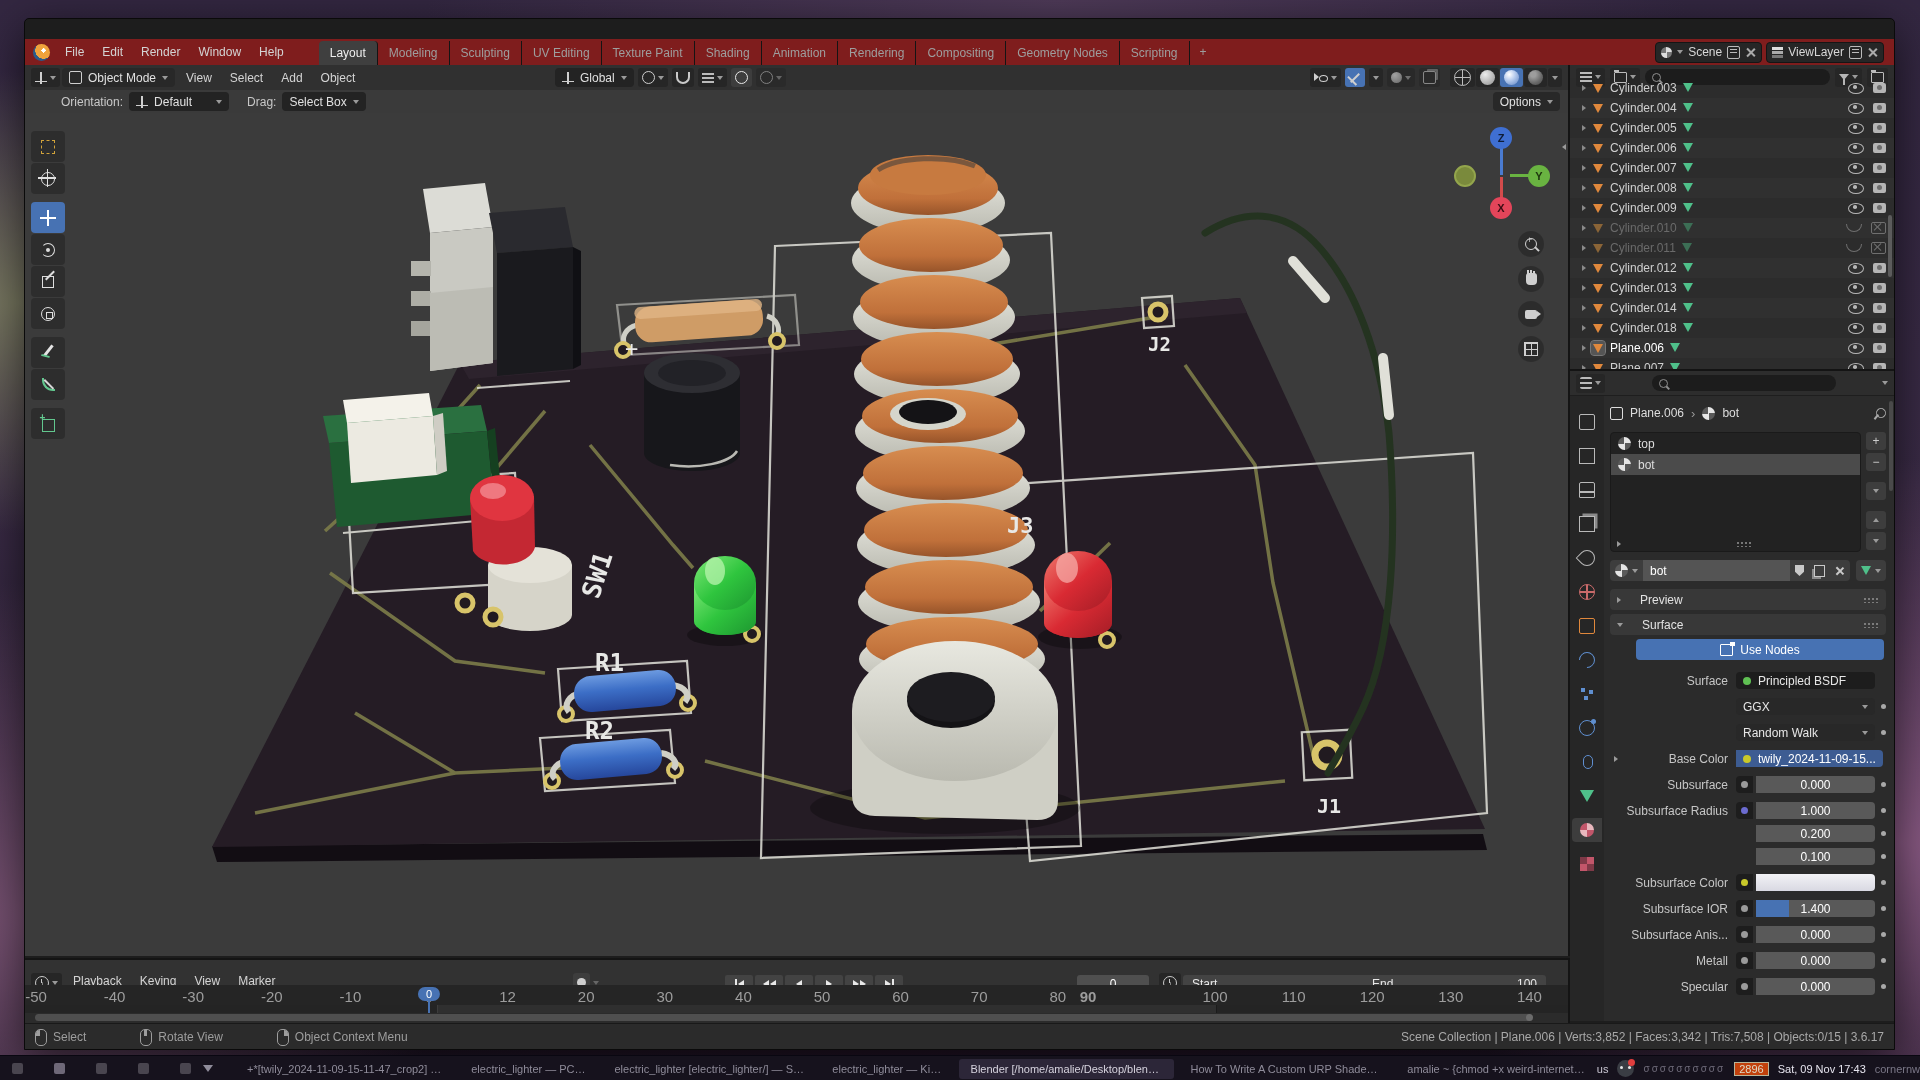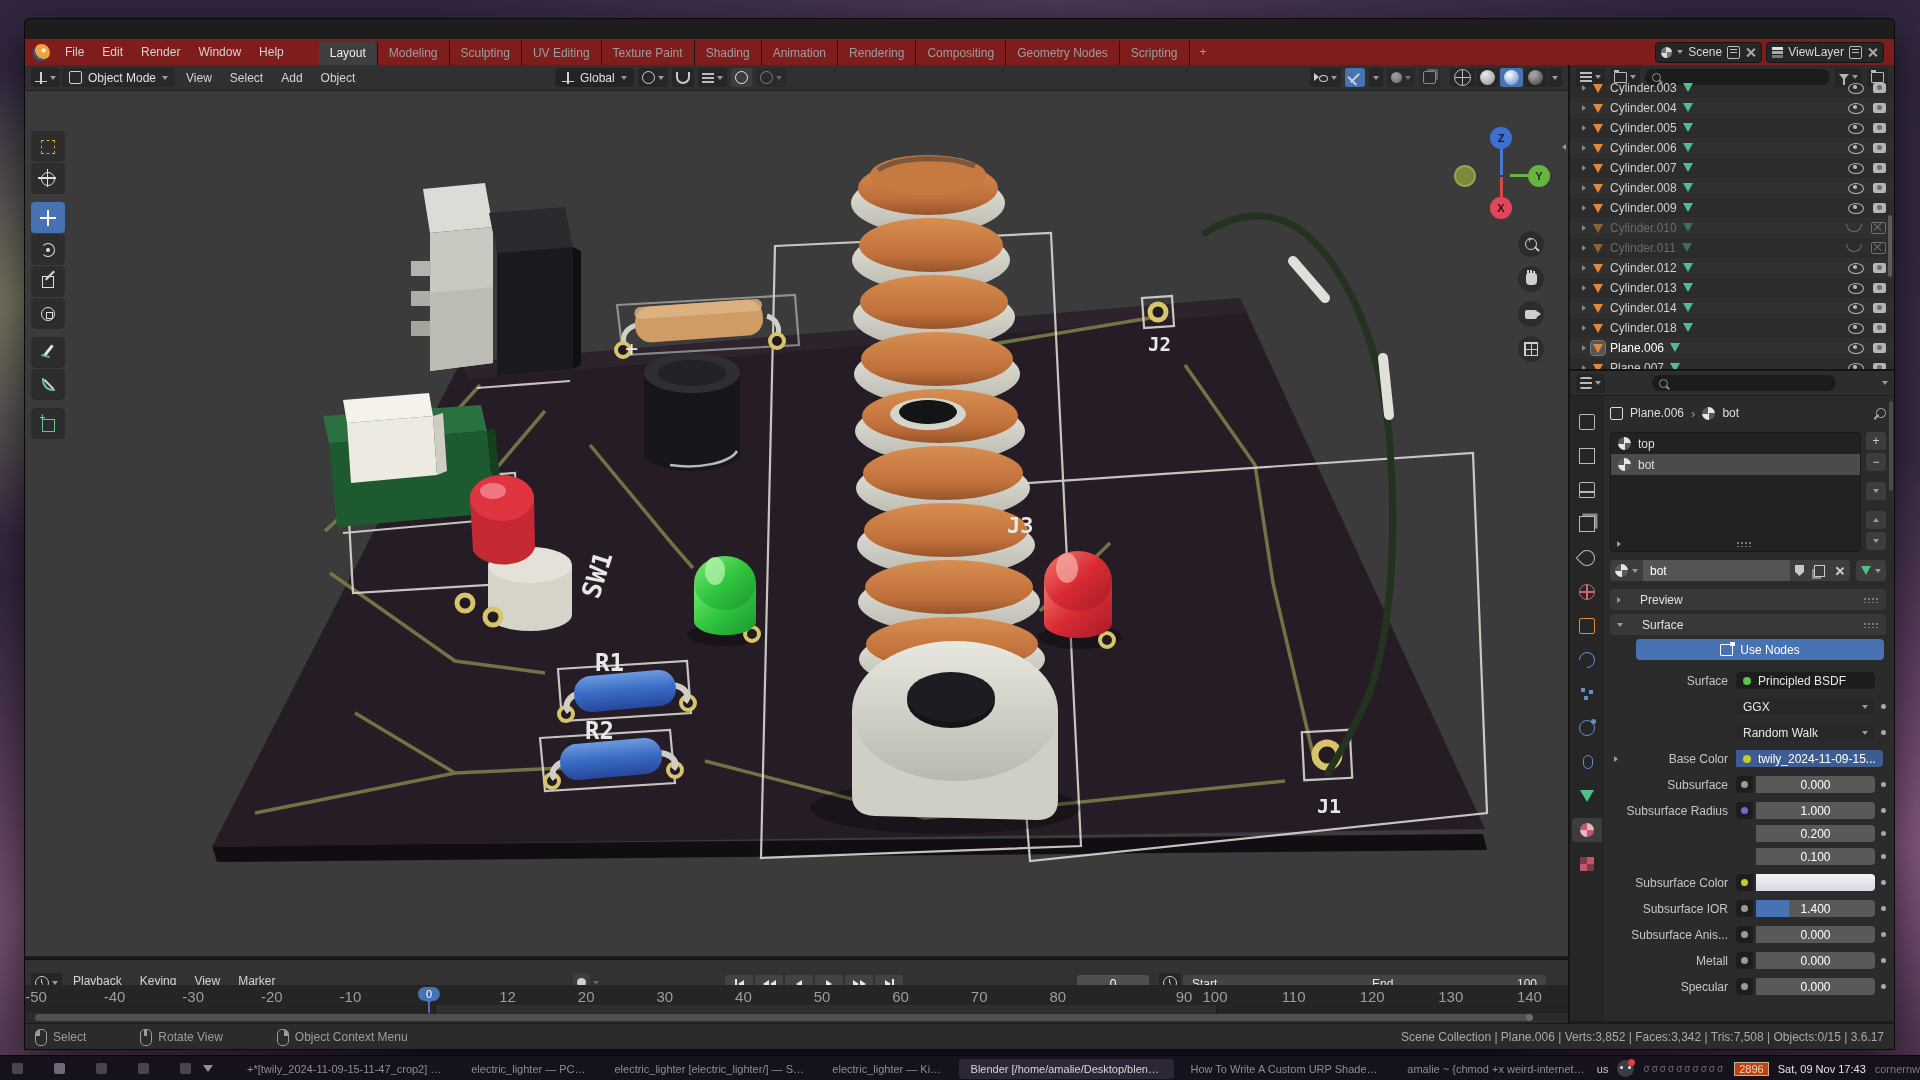--- a/index.html
+++ b/index.html
@@ -394,20 +394,37 @@
           <span class="hbtn">
               <span class="ball ball-rend"></span>
             </span>
           <span class="hbtn">
               <span class="car"></span>
             </span>
         </span>
       </span>
     </div>
 
+    <div id="vp-toolsettings">
+      <span class="lab" style="margin-left:28px">Orientation:</span>
+      <span class="dd dark">
+        <span class="axis-ic"></span>
+        <span>Default</span>
+        <span class="car" style="margin-left:18px"></span>
+      </span>
+      <span class="lab" style="margin-left:12px">Drag:</span>
+      <span class="dd dark">
+        <span>Select Box</span>
+        <span class="car"></span>
+      </span>
+      <span id="options-btn" class="dd">
+        <span>Options</span>
+        <span class="car"></span>
+      </span>
+    </div>
 
     <div id="vp-canvas">
       
       <svg width="1543" height="843" viewBox="0 0 1543 843">
         <defs>
           <linearGradient id="gcell" x1="0" y1="0" x2="0" y2="1">
             <stop offset="0" stop-color="#d78d50"></stop>
               <stop offset="0.7" stop-color="#c0703a"></stop>
               <stop offset="1" stop-color="#97542a"></stop>
           </linearGradient>
@@ -1164,21 +1181,21 @@
         <span class="tick" style="left: 325.4px;">-10</span>
         <span class="tick" style="left: 404px;">0</span>
         <span class="tick" style="left: 482.6px;">12</span>
         <span class="tick" style="left: 561.2px;">20</span>
         <span class="tick" style="left: 639.8px;">30</span>
         <span class="tick" style="left: 718.4px;">40</span>
         <span class="tick" style="left: 797px;">50</span>
         <span class="tick" style="left: 875.6px;">60</span>
         <span class="tick" style="left: 954.2px;">70</span>
         <span class="tick" style="left: 1032.8px;">80</span>
-        <span class="tick" style="left: 1159px;">90</span>
+        <span class="tick" style="left: 1063px; font-weight: bold;">90</span>
         <span class="tick" style="left: 1190px;">100</span>
         <span class="tick" style="left: 1268.6px;">110</span>
         <span class="tick" style="left: 1347.2px;">120</span>
         <span class="tick" style="left: 1425.8px;">130</span>
         <span class="tick" style="left: 1504.4px;">140</span>
       </div>
     <div id="tl-track">
         <div id="tl-range" style="left: 411.86px; width: 778.14px;"></div>
       </div>
     <div id="playhead-pill" style="left: 404px; top: 27px;">0</div>

